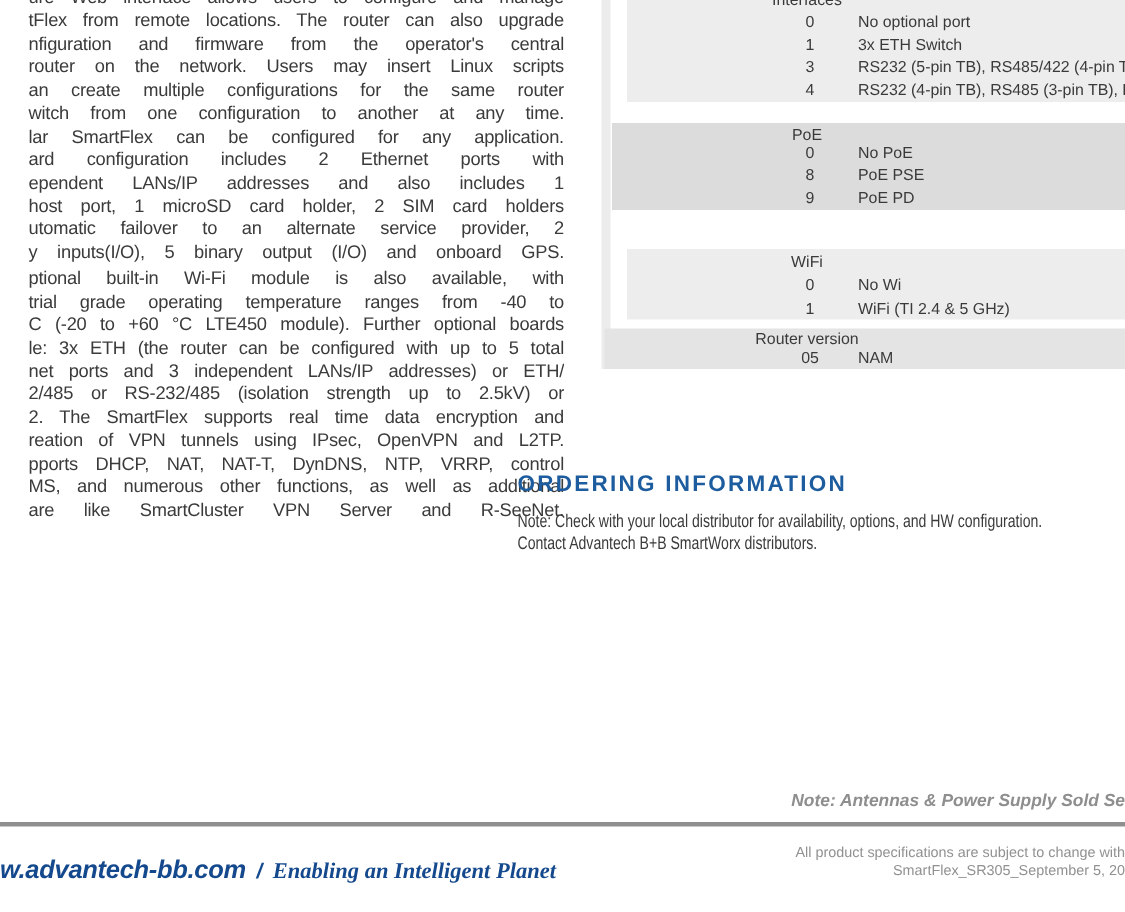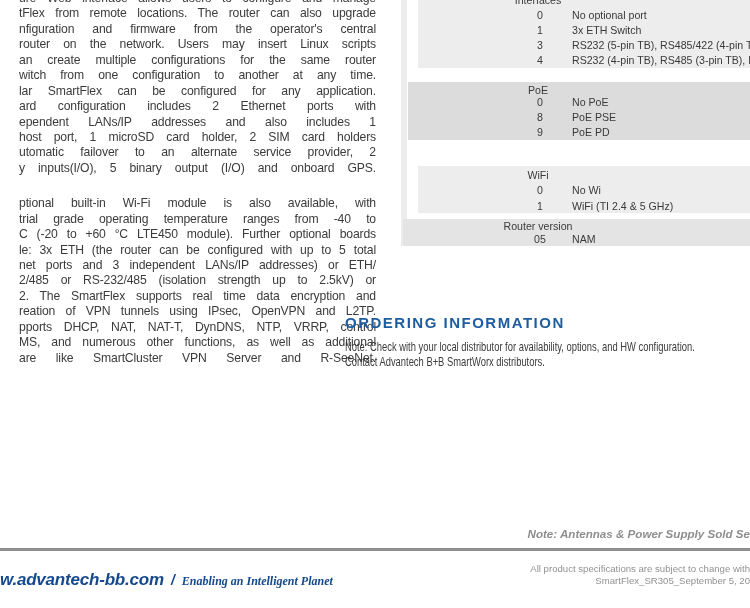--- a/index.html
+++ b/index.html
@@ -15,21 +15,21 @@
     position: absolute; left: 0; top: -9px; width: 376px;
     color: var(--body-text, #3b3b3b);
     font-size: 12.2px; letter-spacing: -0.15px;
   }
   .intro-col .line {
     line-height: 15.45px; height: 15.45px;
     text-align: justify; text-align-last: justify;
     overflow: hidden;
     padding-left: 19px;
   }
-  .para2 { margin-top: 20px; }
+  .para2 { margin-top: 2px; }
 
   
   .table-strip {
     position: absolute; left: 401px; top: 0; width: 6px; height: 246px;
     background: #ececec;
   }
   .spec-section {
     position: absolute;
     font-size: 10.6px; color: #3a3a3a;
   }
@@ -87,21 +87,21 @@
   .footer-rule {
     position: absolute; left: 0; top: 548px; width: 750px; height: 3px;
     background: #8f8f8f;
   }
   .footer-left {
     position: absolute; left: 0; top: 570px;
     white-space: nowrap; color: var(--footer-blue, #15498d);
   }
   .footer-left .site { font-weight: bold; font-style: italic; font-size: 17px; letter-spacing: -0.2px; }
   .footer-left .sep { font-weight: bold; font-style: italic; font-size: 14px; margin: 0 7px; }
-  .footer-left .tagline { font-family: "Liberation Serif", serif; font-weight: bold; font-style: italic; font-size: 12px; }
+  .footer-left .tagline { font-family: "Liberation Serif", serif; font-weight: bold; font-style: italic; font-size: 15px; }
   .footer-right {
     position: absolute; right: 0; top: 563px;
     text-align: right; font-size: 9.6px; line-height: 11.8px;
     color: #919191; white-space: nowrap;
   }
 </style>
 </head>
 <body style="--heading-blue: #1d5c9e; --footer-blue: #15498d; --body-text: #3b3b3b; --muted-gray: #8e8e8e; --table-bg-light: #ededed; --table-bg-dark: #dcdcdc; --table-bg-router: #e4e4e4;">
 
 <div class="intro-col">

